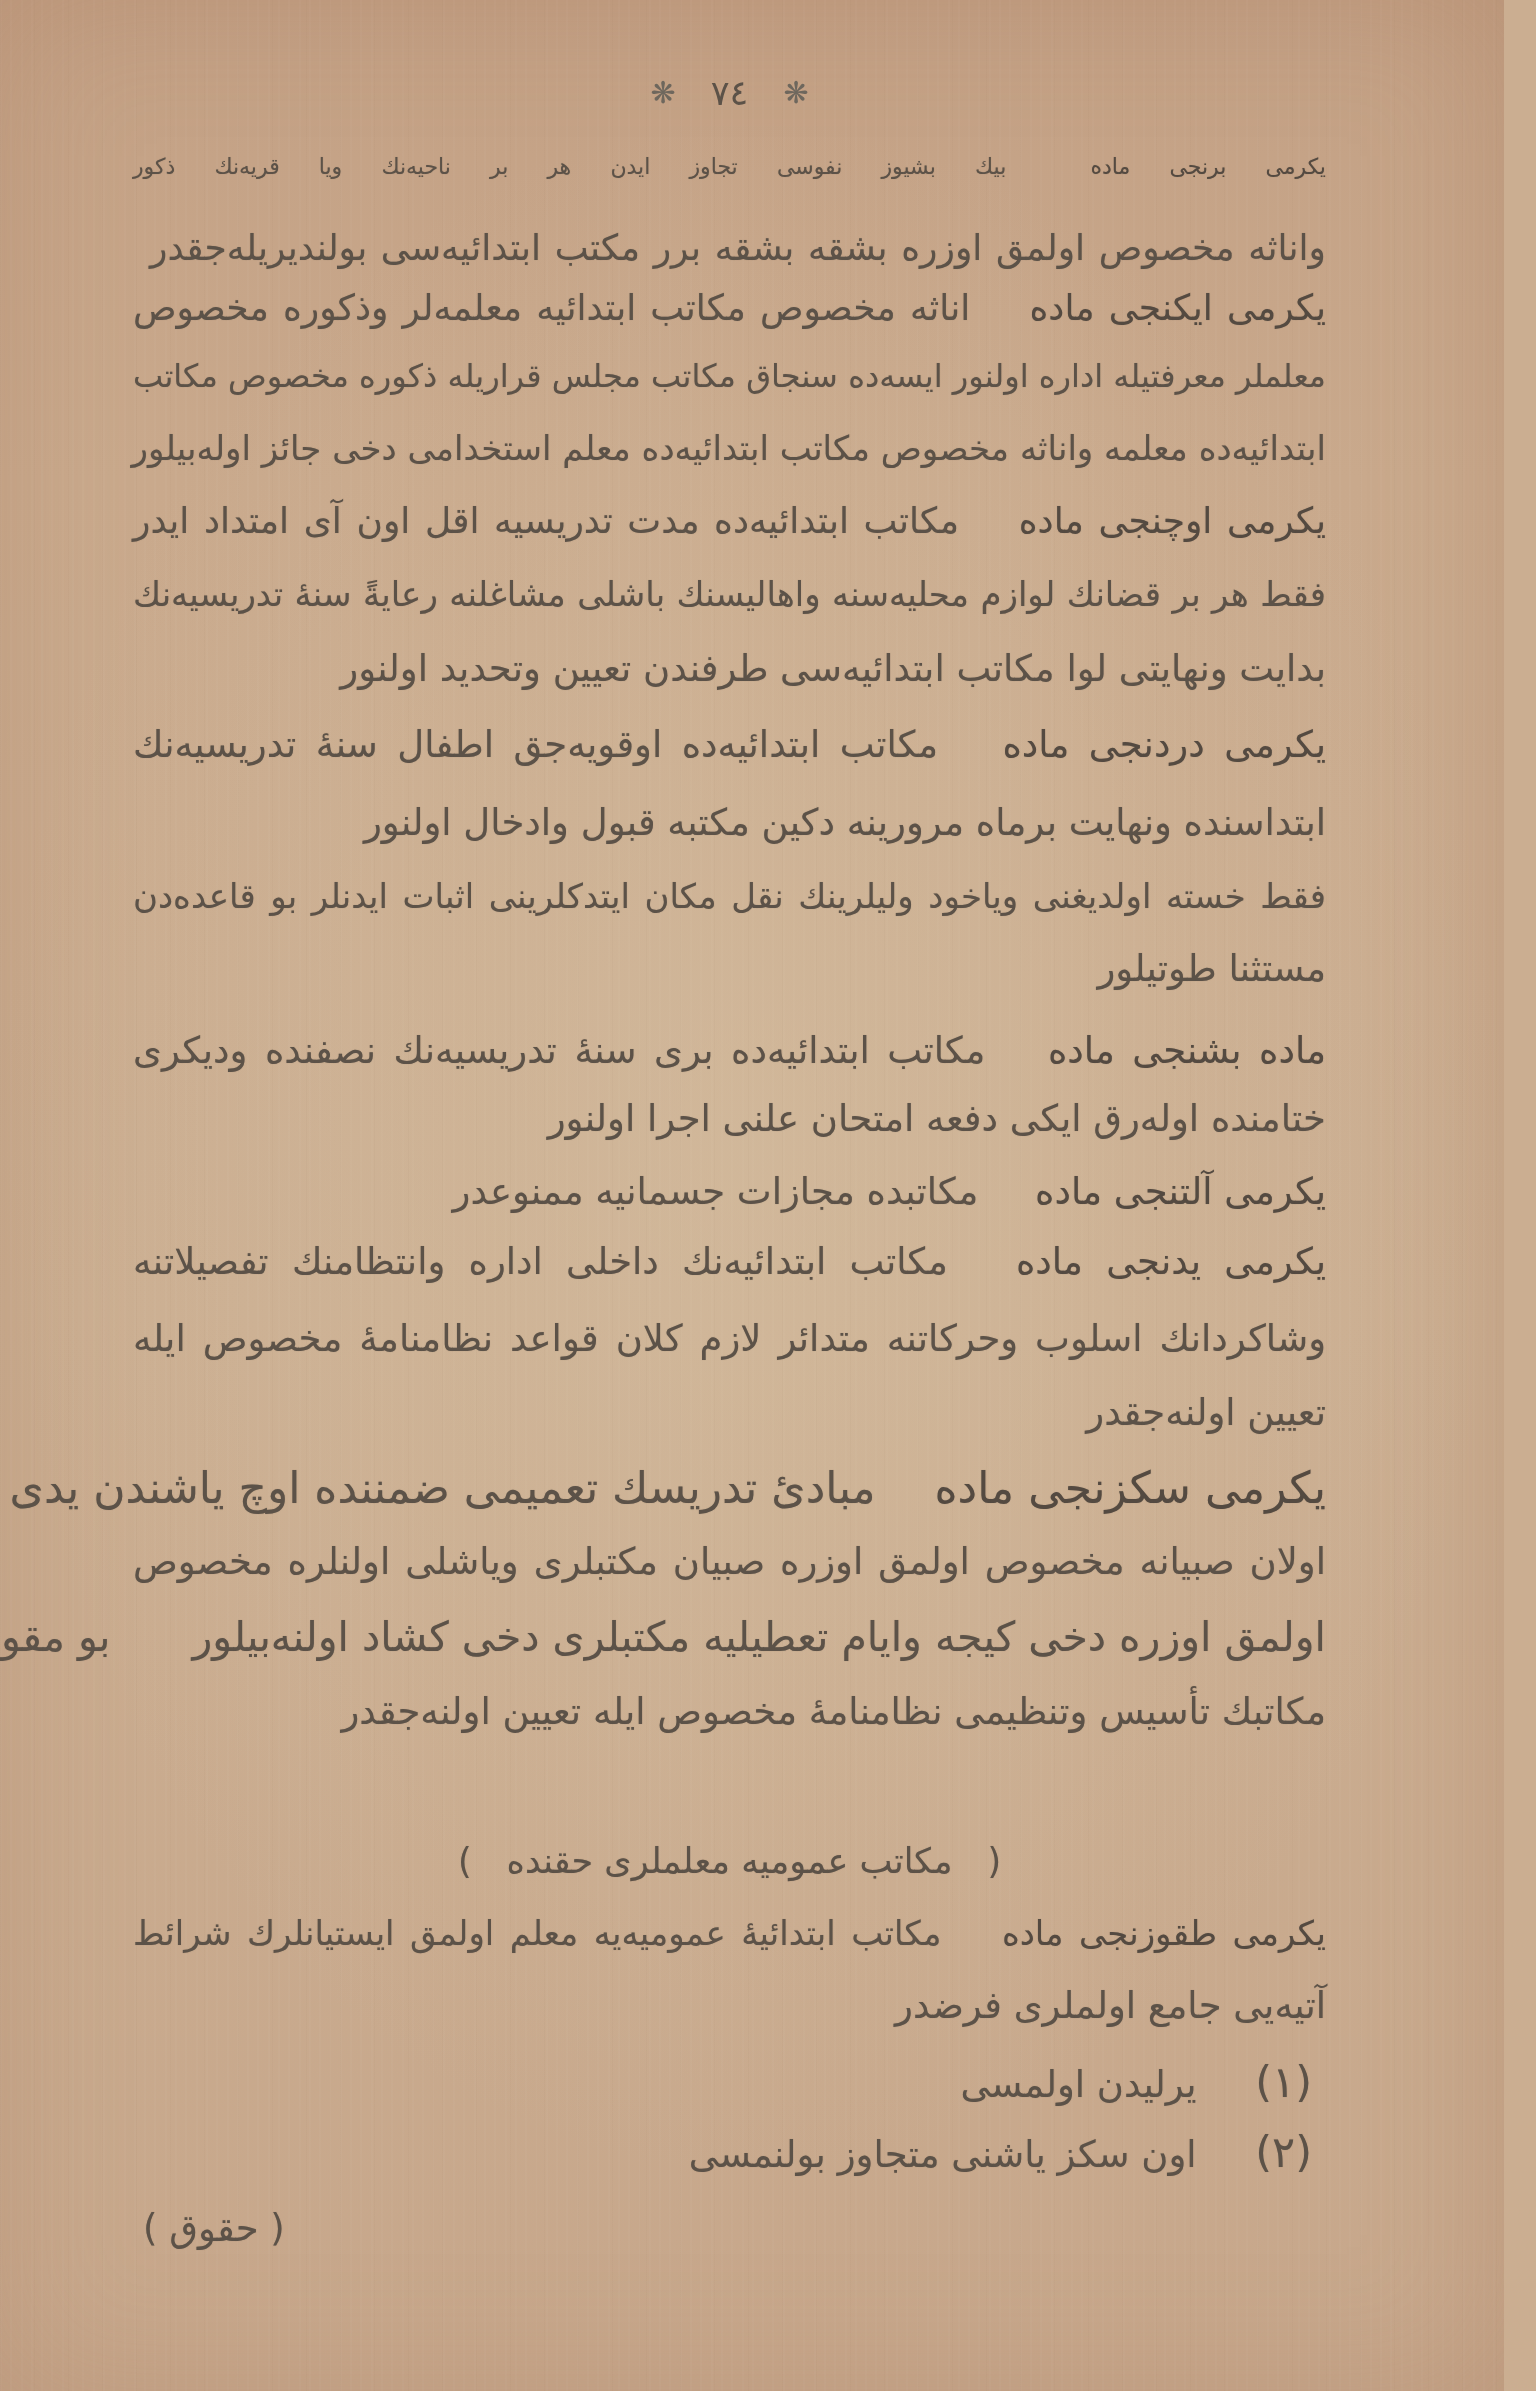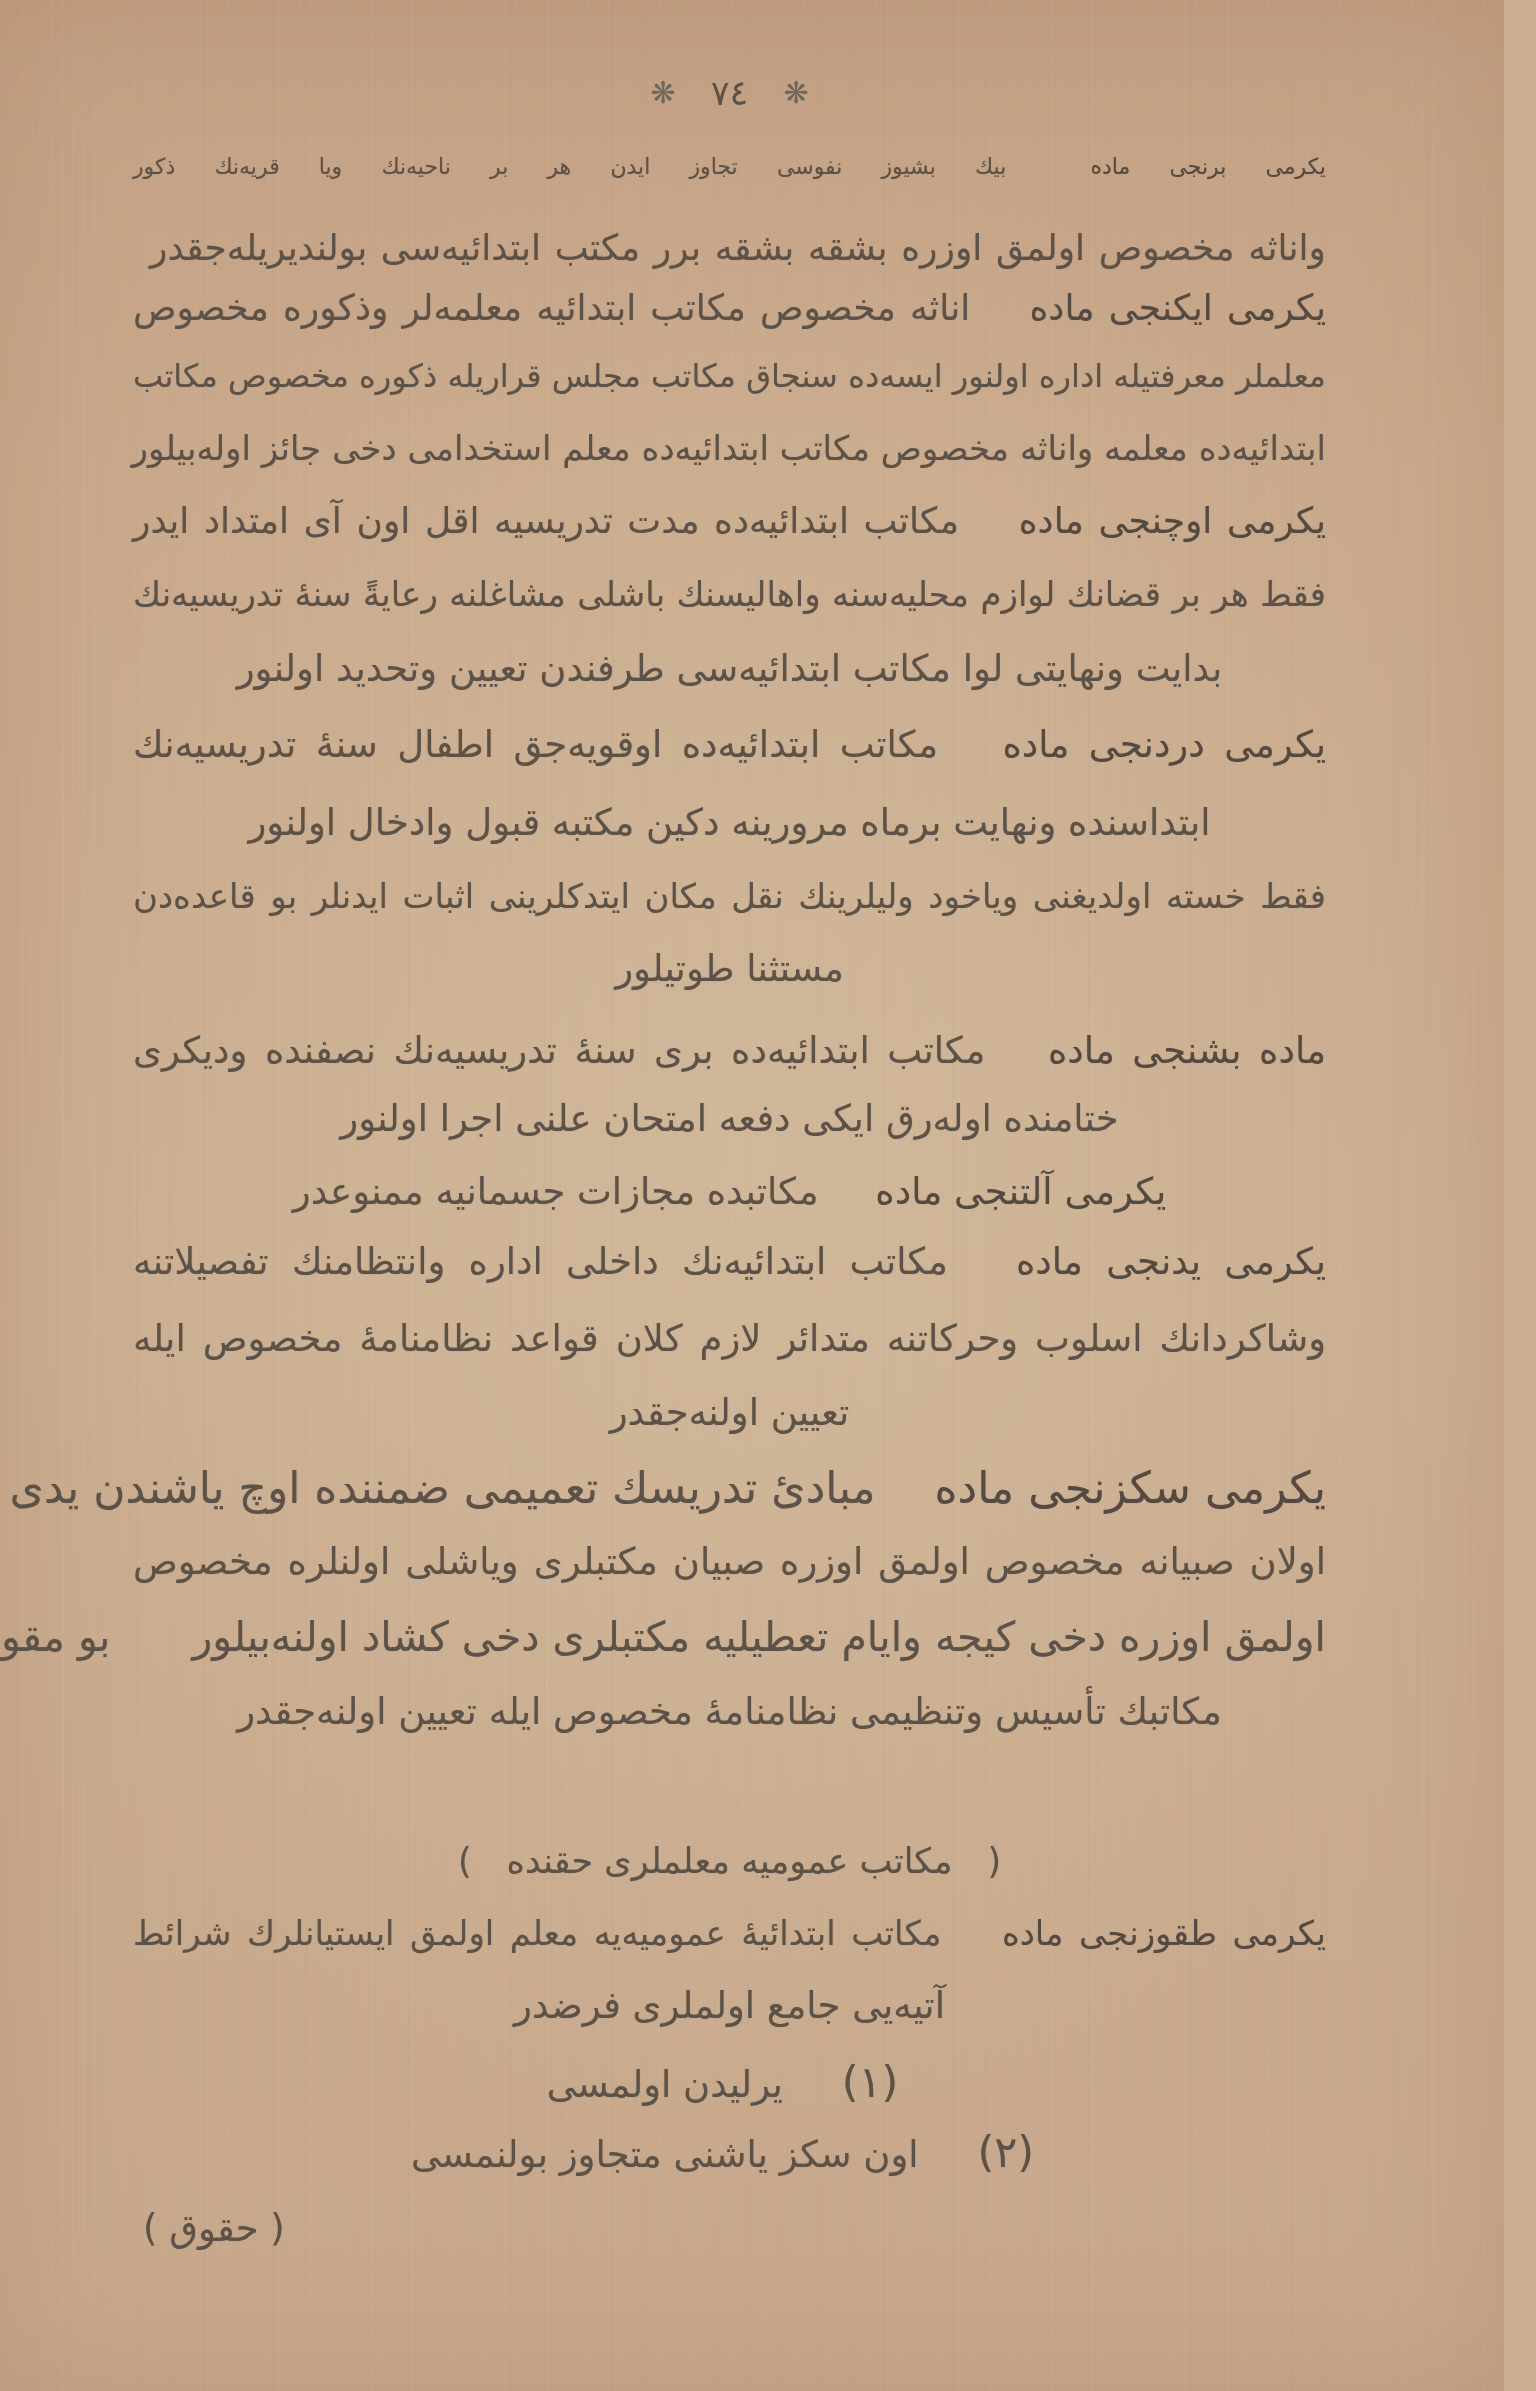--- a/index.html
+++ b/index.html
@@ -29,21 +29,21 @@
     }
     .orn { font-size: 30px; color: #6e675d; margin: 0 24px; vertical-align: 1.9px; }
     .text-block { position: absolute; left: 133px; top: 0; width: 1193px; height: 2391px; }
     .line {
       position: absolute; left: 0; right: 0; height: 56px;
       direction: rtl; white-space: nowrap;
       font-size: 37px; line-height: 56px;
       text-shadow: 0 0 0.9px rgba(70,60,50,0.35);
     }
     .line.full { text-align: justify; text-align-last: justify; }
-    .line.short { text-align: center; }
+    .line.short { text-align: right; }
     .label { margin-left: 45px; color: #544a41; }
     .center { text-align: center; }
     .section-title { font-size: 37px; }
     .section-title .orn { margin: 0 17px; }
     .subtitle { font-size: 35px; }
     .cond { padding-right: 14px; }
     .cond-num { font-size: 43px; margin-left: 47px; }
     .catchword {
       position: absolute; left: 143px; top: 2201px; height: 56px;
       direction: rtl; white-space: nowrap; font-size: 37px; line-height: 56px;

